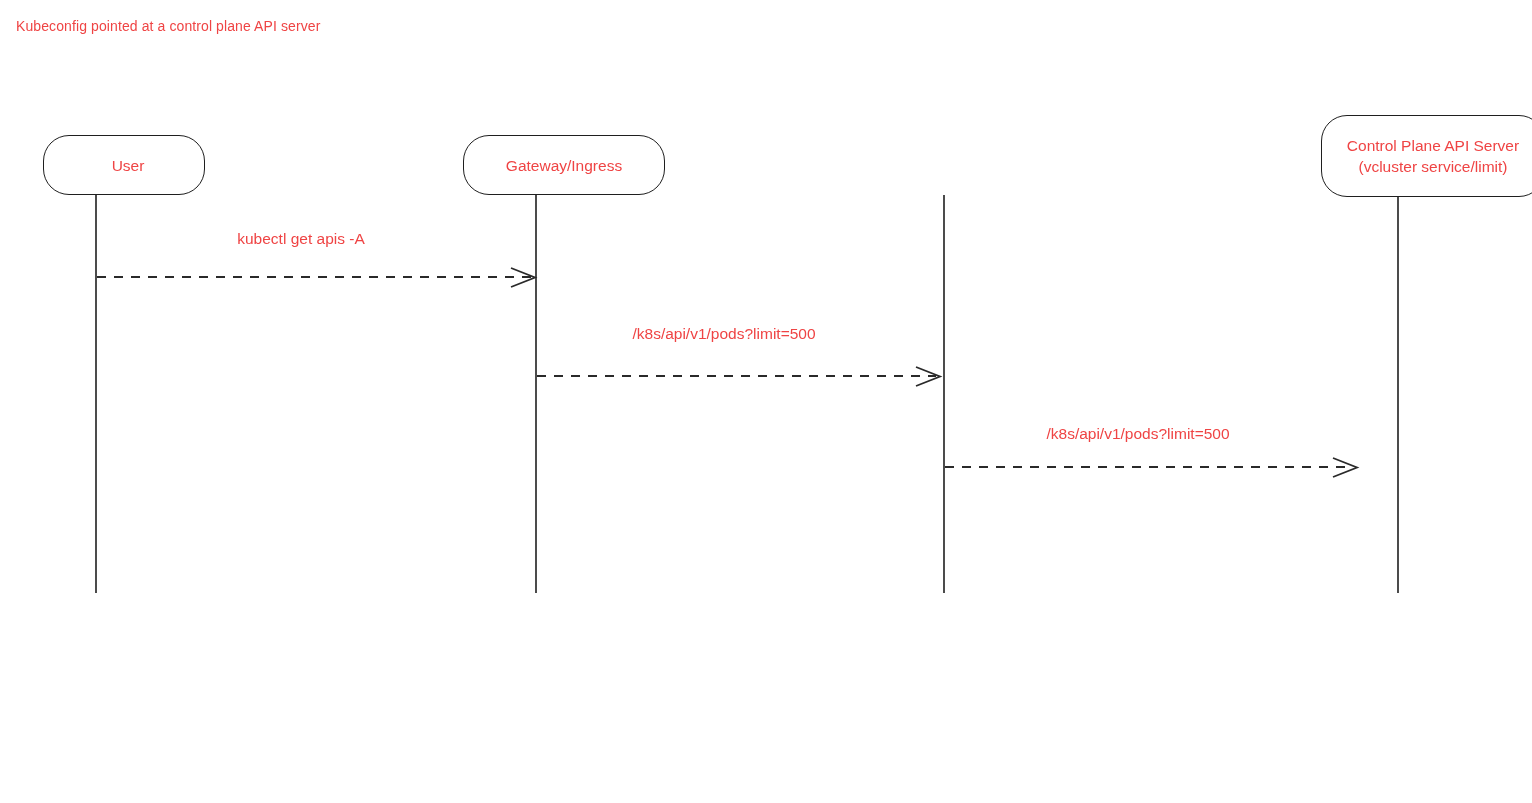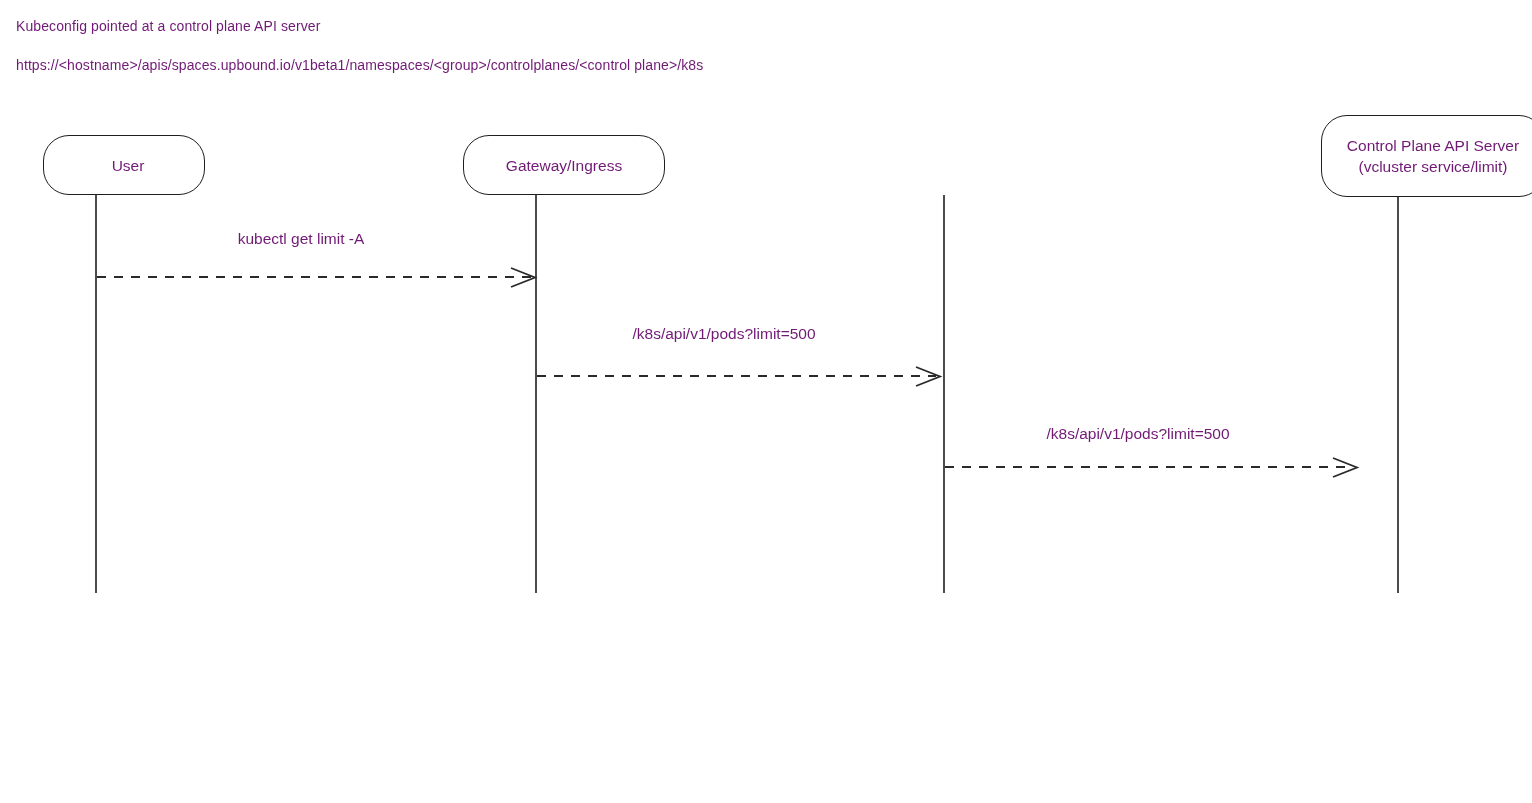--- a/index.html
+++ b/index.html
@@ -6,21 +6,21 @@
     margin: 0;
     padding: 0;
     background: #ffffff;
   }
   .canvas {
     position: relative;
     width: 1532px;
     height: 593px;
     background: #ffffff;
     font-family: "Liberation Sans", sans-serif;
-    color: #701a75;
+    color: #ef4444;
     overflow: hidden;
   }
   .hdr {
     position: absolute;
     left: 16px;
     font-size: 14px;
     letter-spacing: 0.1px;
     white-space: nowrap;
   }
   .hdr-1 { top: 18px; }
@@ -63,21 +63,20 @@
   .msg-label-1 { left: 301px;  top: 230px; }
   .msg-label-2 { left: 724px;  top: 325px; }
   .msg-label-3 { left: 1138px; top: 425px; }
 </style>
 </head>
 <body>
 
 <div class="canvas">
 
   <div class="hdr hdr-1">Kubeconfig pointed at a control plane API server</div>
-  <div class="hdr hdr-2">https://&lt;hostname&gt;/apis/spaces.upbound.io/v1beta1/namespaces/&lt;group&gt;/controlplanes/&lt;control plane&gt;/k8s</div>
 
   <svg class="layer" viewBox="0 0 1532 803">
 
     <line x1="96" y1="195" x2="96" y2="788" stroke="#1f1f1f" stroke-width="1.6"></line>
     <line x1="536" y1="195" x2="536" y2="788" stroke="#1f1f1f" stroke-width="1.6"></line>
     <line x1="944" y1="195" x2="944" y2="788" stroke="#1f1f1f" stroke-width="1.6"></line>
     <line x1="1398" y1="197" x2="1398" y2="788" stroke="#1f1f1f" stroke-width="1.6"></line>
 
     <g>
       <line x1="97" y1="277" x2="531" y2="277" stroke="#2a2a2a" stroke-width="1.8" stroke-dasharray="9 8"></line>
@@ -105,17 +104,17 @@
     <span>User</span>
   </div>
   <div class="actor actor-gateway">
     <span>Gateway/Ingress</span>
   </div>
   <div class="actor actor-cp">
     <span>Control Plane API Server</span>
     <span>(vcluster service/limit)</span>
   </div>
 
-  <div class="msg-label msg-label-1">kubectl get limit -A</div>
+  <div class="msg-label msg-label-1">kubectl get apis -A</div>
   <div class="msg-label msg-label-2">/k8s/api/v1/pods?limit=500</div>
   <div class="msg-label msg-label-3">/k8s/api/v1/pods?limit=500</div>
 
 </div>
 
 </body></html>

